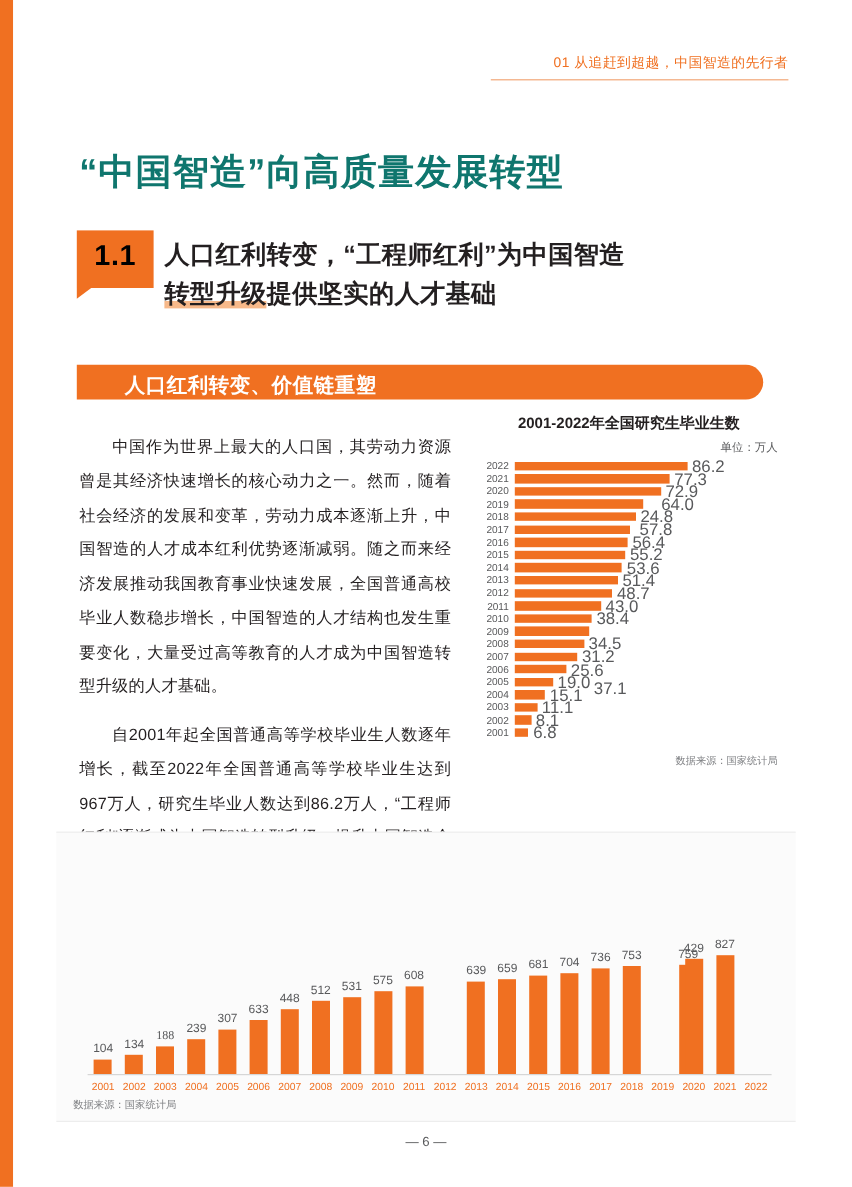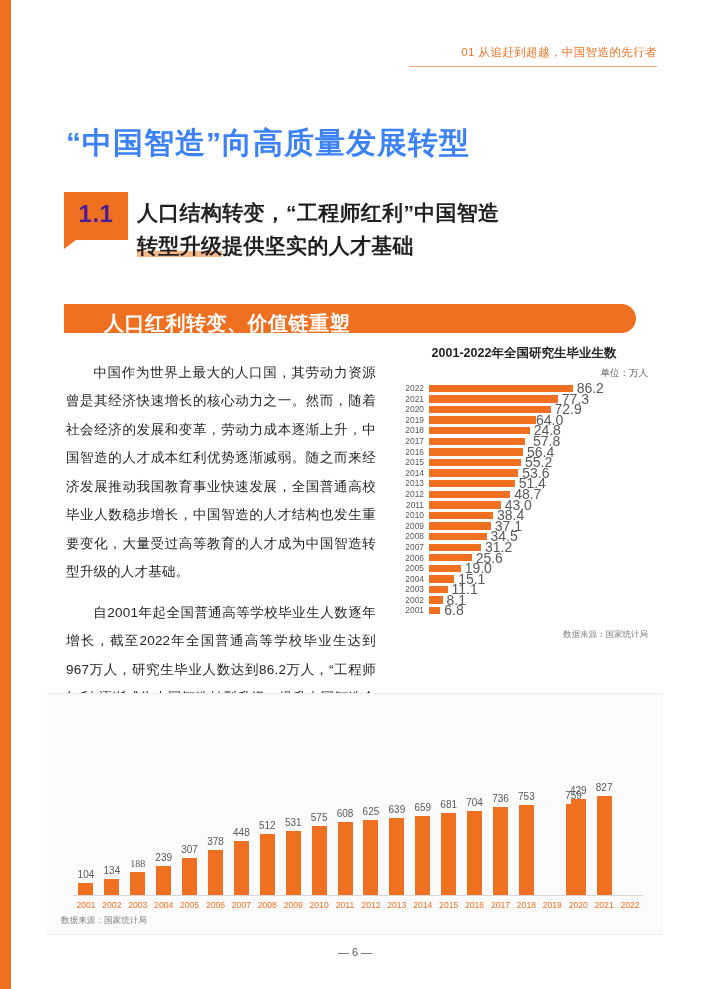--- a/index.html
+++ b/index.html
@@ -57,32 +57,32 @@
   }
 
   
   .chapter-title {
     position: absolute;
     left: 66px;
     top: 103px;
     font-size: 30px;
     font-weight: bold;
     letter-spacing: 1px;
-    color: #3b82f6;
+    color: #0f766e;
   }
 
   
   .sec-num {
     position: absolute;
     left: 64px;
     top: 192px;
     width: 64px;
     height: 48px;
     background: #f07021;
-    color: #4c1d95;
+    color: #000000;
     font-size: 24px;
     font-weight: bold;
     text-align: center;
     line-height: 44px;
     letter-spacing: .5px;
   }
   .sec-num::after {
     content: "";
     position: absolute;
     left: 0;
@@ -113,21 +113,21 @@
     top: 304px;
     width: 572px;
     height: 29px;
     background: #f07021;
     border-radius: 0 15px 15px 0;
   }
   .ribbon span {
     position: absolute;
     left: 40px;
     top: 6px;
-    font-size: 20px;
+    font-size: 17px;
     font-weight: bold;
     color: #ffffff;
     letter-spacing: .5px;
   }
 
   
   .para {
     position: absolute;
     left: 66px;
     width: 310px;
@@ -305,21 +305,21 @@
   <div class="edge-bar"></div>
   <div class="edge-bar-inner"></div>
 
   <div class="run-head">01 从追赶到超越，中国智造的先行者</div>
   <div class="run-head-rule"></div>
 
   <h1 class="chapter-title">“中国智造”向高质量发展转型</h1>
 
   <div class="sec-num">1.1</div>
   <div class="sec-title">
-    <span>人口结构转变，“工程师红利”中国智造</span><br>
+    <span>人口红利转变，“工程师红利”为中国智造</span><br>
     <span class="hl">转型升级</span><span>提供坚实的人才基础</span>
   </div>
 
   <div class="ribbon">
     <span>人口红利转变、价值链重塑</span>
   </div>
 
   <p class="para para-1"><span class="indent"></span><span>中国作为世界上最大的人口国，其劳动力资源曾是其经济快速增长的核心动力之一。然而，随着社会经济的发展和变革，劳动力成本逐渐上升，中国智造的人才成本红利优势逐渐减弱。随之而来经济发展推动我国教育事业快速发展，全国普通高校毕业人数稳步增长，中国智造的人才结构也发生重要变化，大量受过高等教育的人才成为中国智造转型升级的人才基础。</span></p>
   <p class="para para-2"><span class="indent"></span><span>自2001年起全国普通高等学校毕业生人数逐年增长，截至2022年全国普通高等学校毕业生达到967万人，研究生毕业人数达到86.2万人，“工程师红利”逐渐成为中国智造转型升级、提升中国智造全球综合竞争力的关键因素。</span></p>
 
@@ -338,21 +338,21 @@
           <span class="hval" style="left: 163.833px;">77.3</span>
         </div>
         <div class="hrow">
           <span class="ylab">2020</span>
           <span class="hbar" style="width: 121.5px; background: rgb(240, 112, 33);"></span>
           <span class="hval" style="left: 156.5px;">72.9</span>
         </div>
         <div class="hrow">
           <span class="ylab">2019</span>
           <span class="hbar" style="width: 106.667px; background: rgb(240, 112, 33);"></span>
-          <span class="hval" style="left: 138px;">64.0</span>
+          <span class="hval" style="left: 153px;">64.0</span>
         </div>
         <div class="hrow">
           <span class="ylab">2018</span>
           <span class="hbar" style="width: 100.667px; background: rgb(240, 112, 33);"></span>
           <span class="hval" style="left: 135.667px;">24.8</span>
         </div>
         <div class="hrow">
           <span class="ylab">2017</span>
           <span class="hbar" style="width: 96.3333px; background: rgb(240, 112, 33);"></span>
           <span class="hval" style="left: 135px;">57.8</span>
@@ -388,21 +388,21 @@
           <span class="hval" style="left: 106.667px;">43.0</span>
         </div>
         <div class="hrow">
           <span class="ylab">2010</span>
           <span class="hbar" style="width: 64px; background: rgb(240, 112, 33);"></span>
           <span class="hval" style="left: 99px;">38.4</span>
         </div>
         <div class="hrow">
           <span class="ylab">2009</span>
           <span class="hbar" style="width: 61.8333px; background: rgb(240, 112, 33);"></span>
-          <span class="hval" style="left: 96.8333px;">37.1</span>
+          <span class="hval" style="left: 96.8333px; margin-top: 47px;">37.1</span>
         </div>
         <div class="hrow">
           <span class="ylab">2008</span>
           <span class="hbar" style="width: 57.5px; background: rgb(240, 112, 33);"></span>
           <span class="hval" style="left: 92.5px;">34.5</span>
         </div>
         <div class="hrow">
           <span class="ylab">2007</span>
           <span class="hbar" style="width: 52px; background: rgb(240, 112, 33);"></span>
           <span class="hval" style="left: 87px;">31.2</span>
@@ -458,45 +458,41 @@
         <div class="vcol" style="left: 78.1818px; height: 155px;">
           <span class="vbar" style="height: 28.68px; background: rgb(240, 112, 33);"></span>
           <span class="vval" style="bottom: 31.68px;">239</span>
         </div>
         <div class="vcol" style="left: 104.091px; height: 155px;">
           <span class="vbar" style="height: 36.84px; background: rgb(240, 112, 33);"></span>
           <span class="vval" style="bottom: 39.84px;">307</span>
         </div>
         <div class="vcol" style="left: 130px; height: 155px;">
           <span class="vbar" style="height: 45.36px; background: rgb(240, 112, 33);"></span>
-          <span class="vval" style="bottom: 48.36px;">378</span>
+          <span class="vval" style="bottom: 48.36px;">633</span>
         </div>
         <div class="vcol" style="left: 155.909px; height: 155px;">
           <span class="vbar" style="height: 53.76px; background: rgb(240, 112, 33);"></span>
           <span class="vval" style="bottom: 56.76px;">448</span>
         </div>
         <div class="vcol" style="left: 181.818px; height: 155px;">
           <span class="vbar" style="height: 61.44px; background: rgb(240, 112, 33);"></span>
           <span class="vval" style="bottom: 64.44px;">512</span>
         </div>
         <div class="vcol" style="left: 207.727px; height: 155px;">
           <span class="vbar" style="height: 63.72px; background: rgb(240, 112, 33);"></span>
           <span class="vval" style="bottom: 66.72px;">531</span>
         </div>
         <div class="vcol" style="left: 233.636px; height: 155px;">
           <span class="vbar" style="height: 69px; background: rgb(240, 112, 33);"></span>
           <span class="vval" style="bottom: 72px;">575</span>
         </div>
         <div class="vcol" style="left: 259.545px; height: 155px;">
           <span class="vbar" style="height: 72.96px; background: rgb(240, 112, 33);"></span>
           <span class="vval" style="bottom: 75.96px;">608</span>
-        </div>
-        <div class="vcol" style="left: 285.455px; height: 155px;">
-          <span class="vbar" style="height: 75px; background: rgb(240, 112, 33);"></span>
-          <span class="vval" style="bottom: 78px;">625</span>
         </div>
         <div class="vcol" style="left: 311.364px; height: 155px;">
           <span class="vbar" style="height: 76.68px; background: rgb(240, 112, 33);"></span>
           <span class="vval" style="bottom: 79.68px;">639</span>
         </div>
         <div class="vcol" style="left: 337.273px; height: 155px;">
           <span class="vbar" style="height: 79.08px; background: rgb(240, 112, 33);"></span>
           <span class="vval" style="bottom: 82.08px;">659</span>
         </div>
         <div class="vcol" style="left: 363.182px; height: 155px;">

